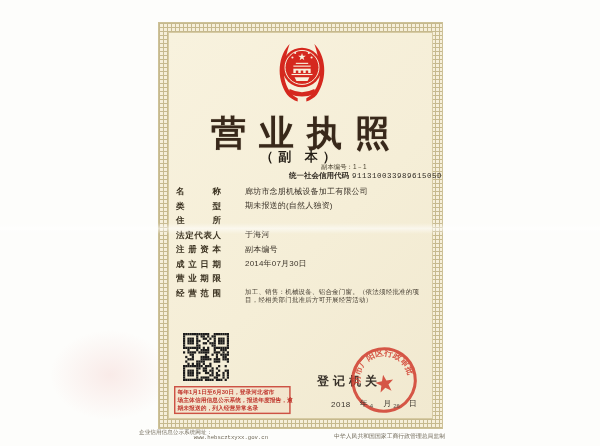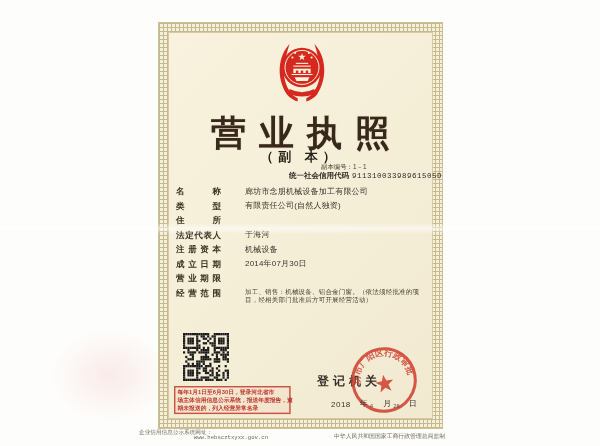--- a/index.html
+++ b/index.html
@@ -172,21 +172,21 @@
             <span>名</span>
             <span>称</span>
           </span>
         <span class="val">廊坊市念朋机械设备加工有限公司</span>
       </div>
       <div class="row">
         <span class="lab spread">
             <span>类</span>
             <span>型</span>
           </span>
-        <span class="val">有限责任公司(自然人独资)</span>
+        <span class="val">期未报送的(自然人独资)</span>
       </div>
       <div class="row">
         <span class="lab spread">
             <span>住</span>
             <span>所</span>
           </span>
       </div>
       <div class="row">
         <span class="lab spread">
             <span>法</span>
@@ -197,21 +197,21 @@
           </span>
         <span class="val">于海河</span>
       </div>
       <div class="row">
         <span class="lab spread">
             <span>注</span>
             <span>册</span>
             <span>资</span>
             <span>本</span>
           </span>
-        <span class="val">机械设备</span>
+        <span class="val">副本编号</span>
       </div>
       <div class="row">
         <span class="lab spread">
             <span>成</span>
             <span>立</span>
             <span>日</span>
             <span>期</span>
           </span>
         <span class="val">2014年07月30日</span>
       </div>

